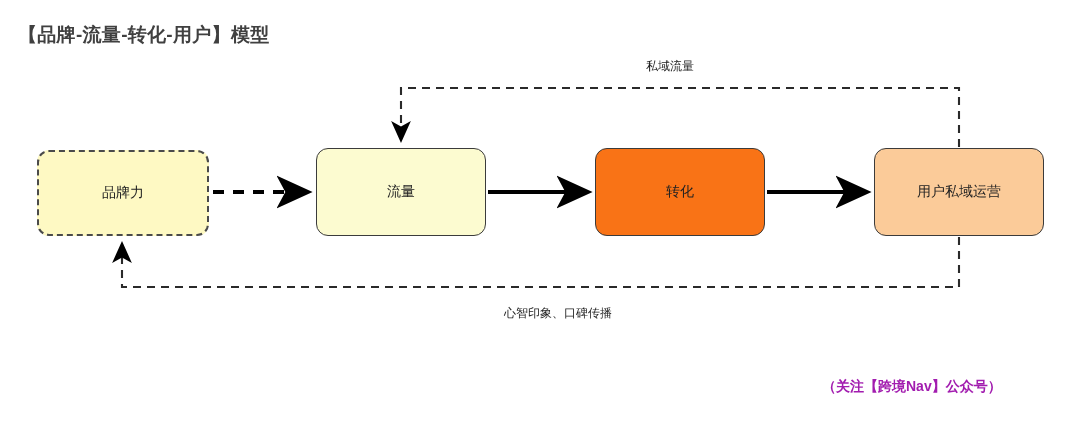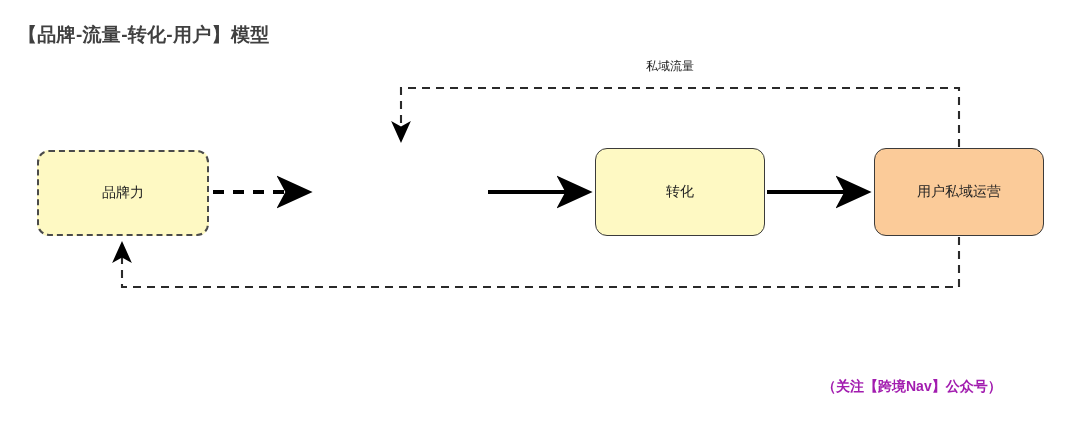--- a/index.html
+++ b/index.html
@@ -52,21 +52,21 @@
     width: 170px;
     height: 88px;
     background: #fcfbd0;
     border: 1.6px solid #3b3b3b;
   }
   #node-conversion {
     left: 595px;
     top: 148px;
     width: 170px;
     height: 88px;
-    background: #fef9c3;
+    background: #f97316;
     border: 1.6px solid #3b3b3b;
   }
   #node-private {
     left: 874px;
     top: 148px;
     width: 170px;
     height: 88px;
     background: #fbcb99;
     border: 1.6px solid #3b3b3b;
     align-items: center;
@@ -138,27 +138,31 @@
 
     <g>
       <path d="M959,237 L959,287 L122,287 L122,244" fill="none" stroke="#2a2a2a" stroke-width="2.1" stroke-dasharray="8 6" marker-end="url(#arrow-thin)"></path>
     </g>
   </svg>
 
   <div class="node" id="node-brand">
     <span>品牌力</span>
   </div>
 
+  <div class="node" id="node-traffic">
+    <span>流量</span>
+  </div>
 
   <div class="node" id="node-conversion">
     <span>转化</span>
   </div>
 
   <div class="node" id="node-private">
     <span>用户私域运营</span>
   </div>
 
   <div class="edge-label" id="label-private-traffic">私域流量</div>
 
+  <div class="edge-label" id="label-mindshare">心智印象、口碑传播</div>
 
   <div id="watermark">（关注【跨境Nav】公众号）</div>
 
 </div>
 
 </body></html>

